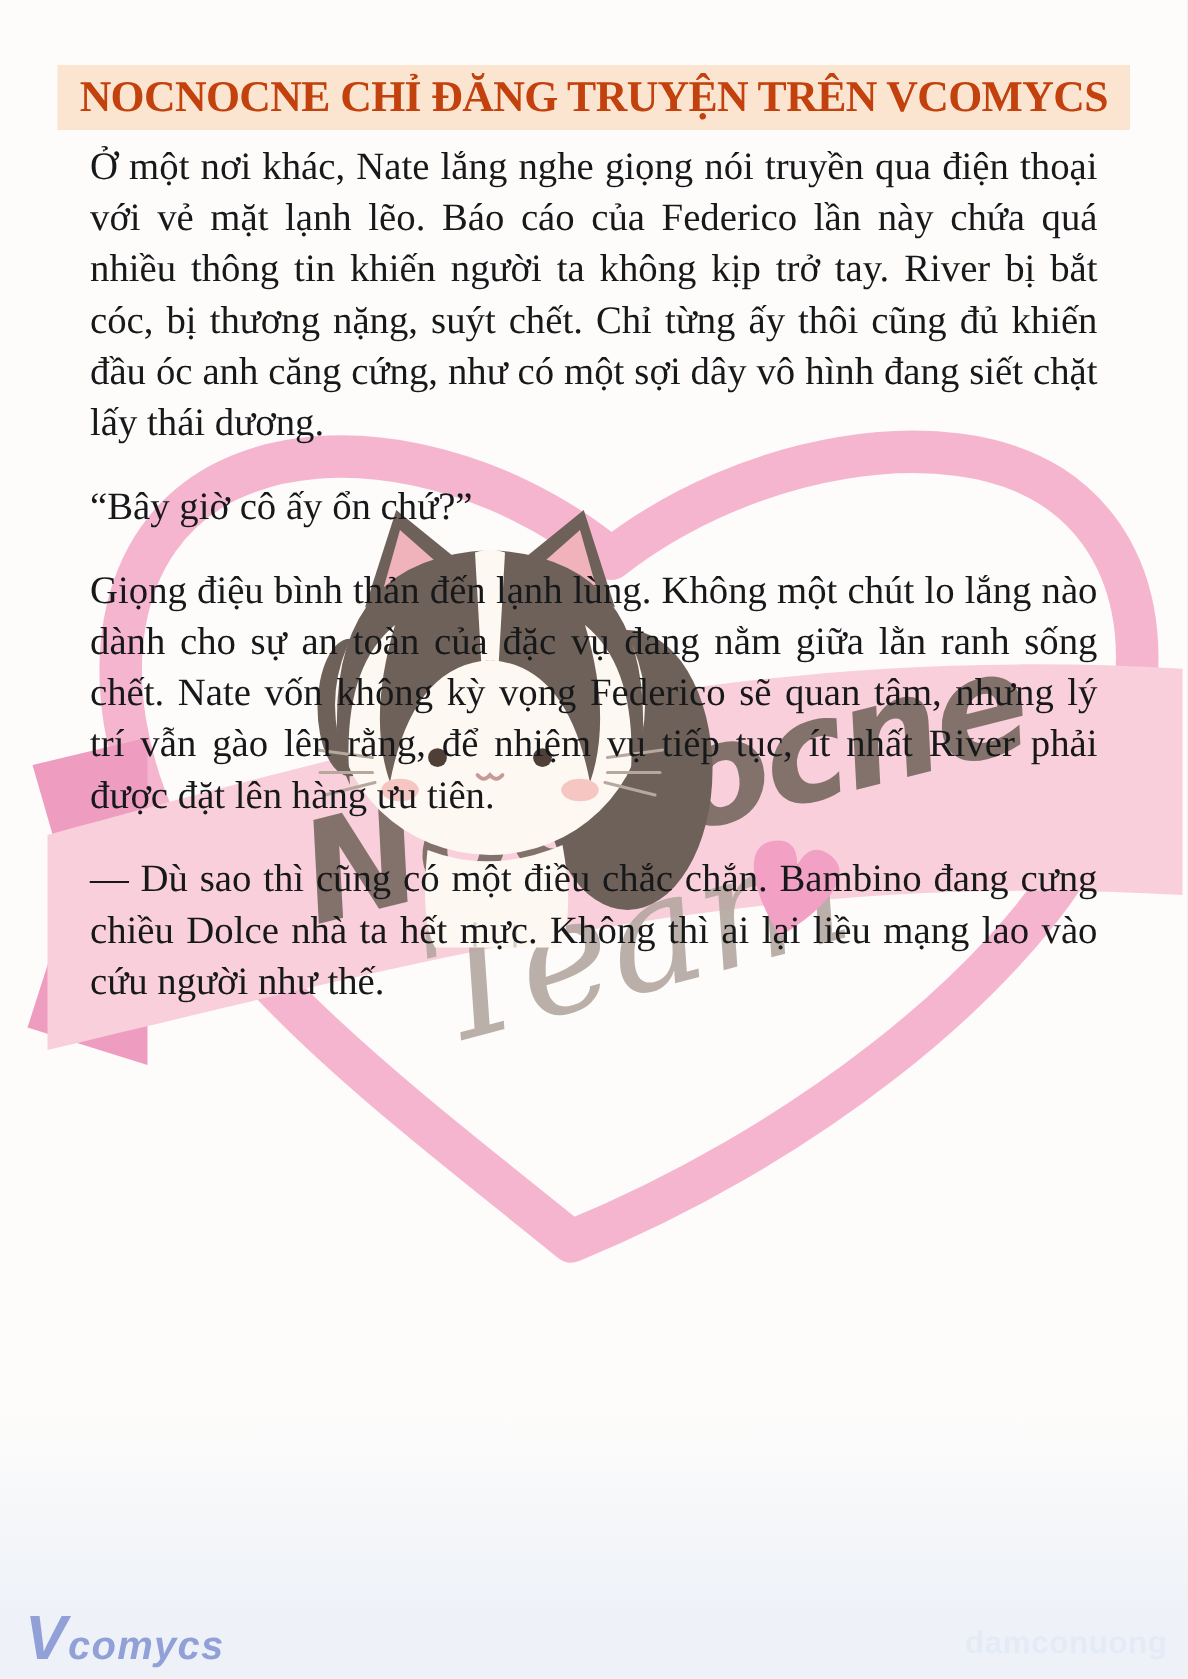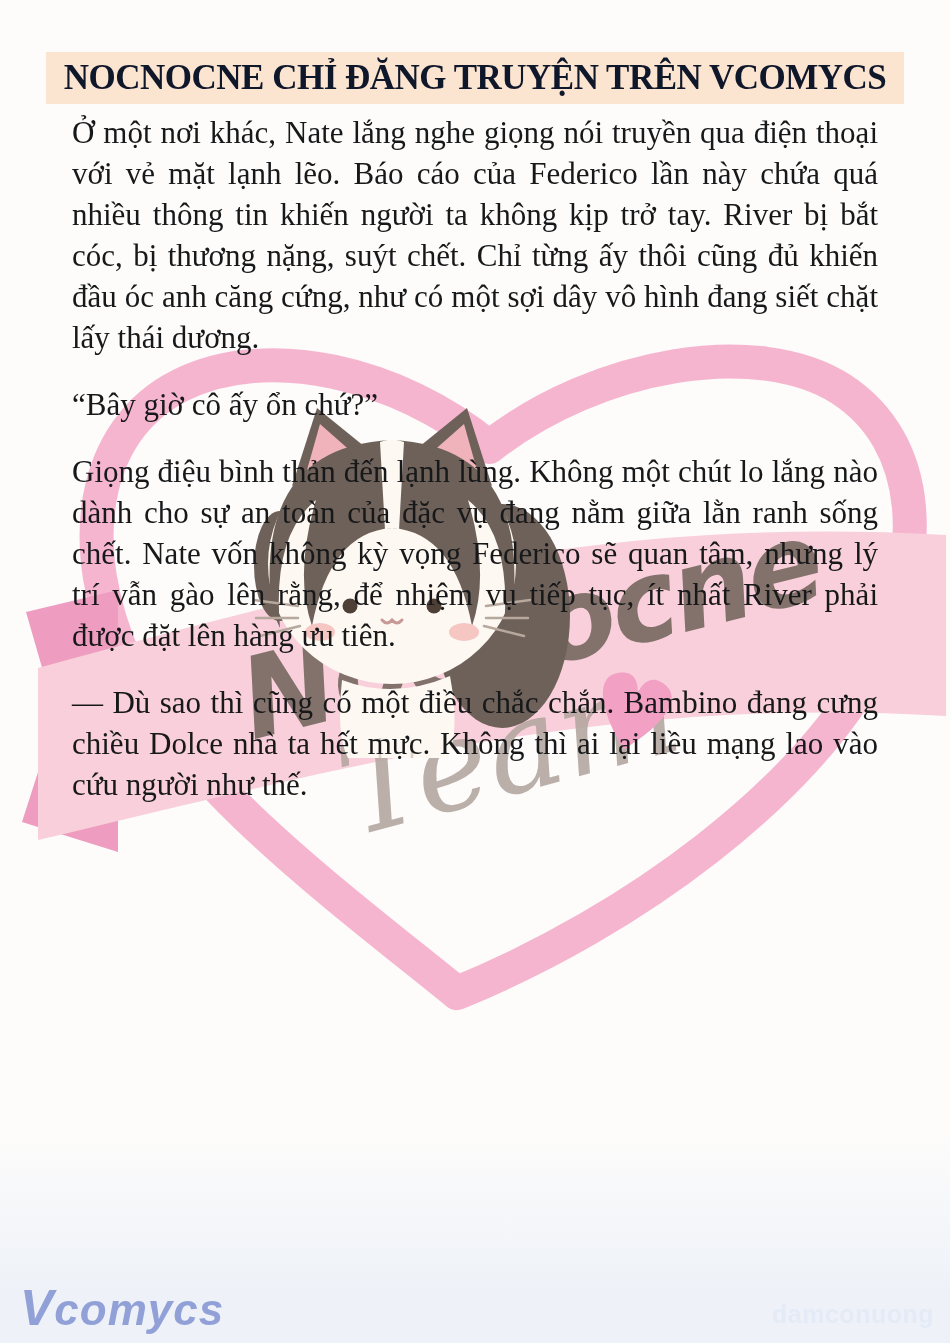--- a/index.html
+++ b/index.html
@@ -15,21 +15,21 @@
     position:absolute;left:0;top:0;width:950px;height:1343px;
     pointer-events:none;
   }
   .banner{
     position:absolute;left:0;top:52px;width:100%;
     text-align:center;z-index:3;
   }
   .banner span{
     display:inline-block;
     background:#fbe4d0;
-    color:#0f172a;
+    color:#c2410c;
     font-weight:bold;
     font-size:35px;
     line-height:52px;
     padding:0 18px;
     letter-spacing:-0.5px;
     white-space:nowrap;
   }
   .body-text{
     position:absolute;left:72px;top:112px;width:806px;z-index:3;
   }
@@ -46,21 +46,21 @@
     z-index:2;
   }
   .logo{
     position:absolute;left:20px;bottom:8px;z-index:4;
     color:#91a1d7;
     font-family:"Liberation Sans",sans-serif;
     font-style:italic;font-weight:bold;
     letter-spacing:1px;
   }
   .logo .logo-v{font-size:50px;line-height:1;}
-  .logo .logo-rest{font-size:44px;}
+  .logo .logo-rest{font-size:32px;}
   .credit{
     position:absolute;right:16px;bottom:14px;z-index:4;
     color:#e4ebf6;
     font-family:"Liberation Sans",sans-serif;
     font-weight:bold;font-size:25px;
     letter-spacing:0.5px;
   }
 </style>
 </head>
 <body>

